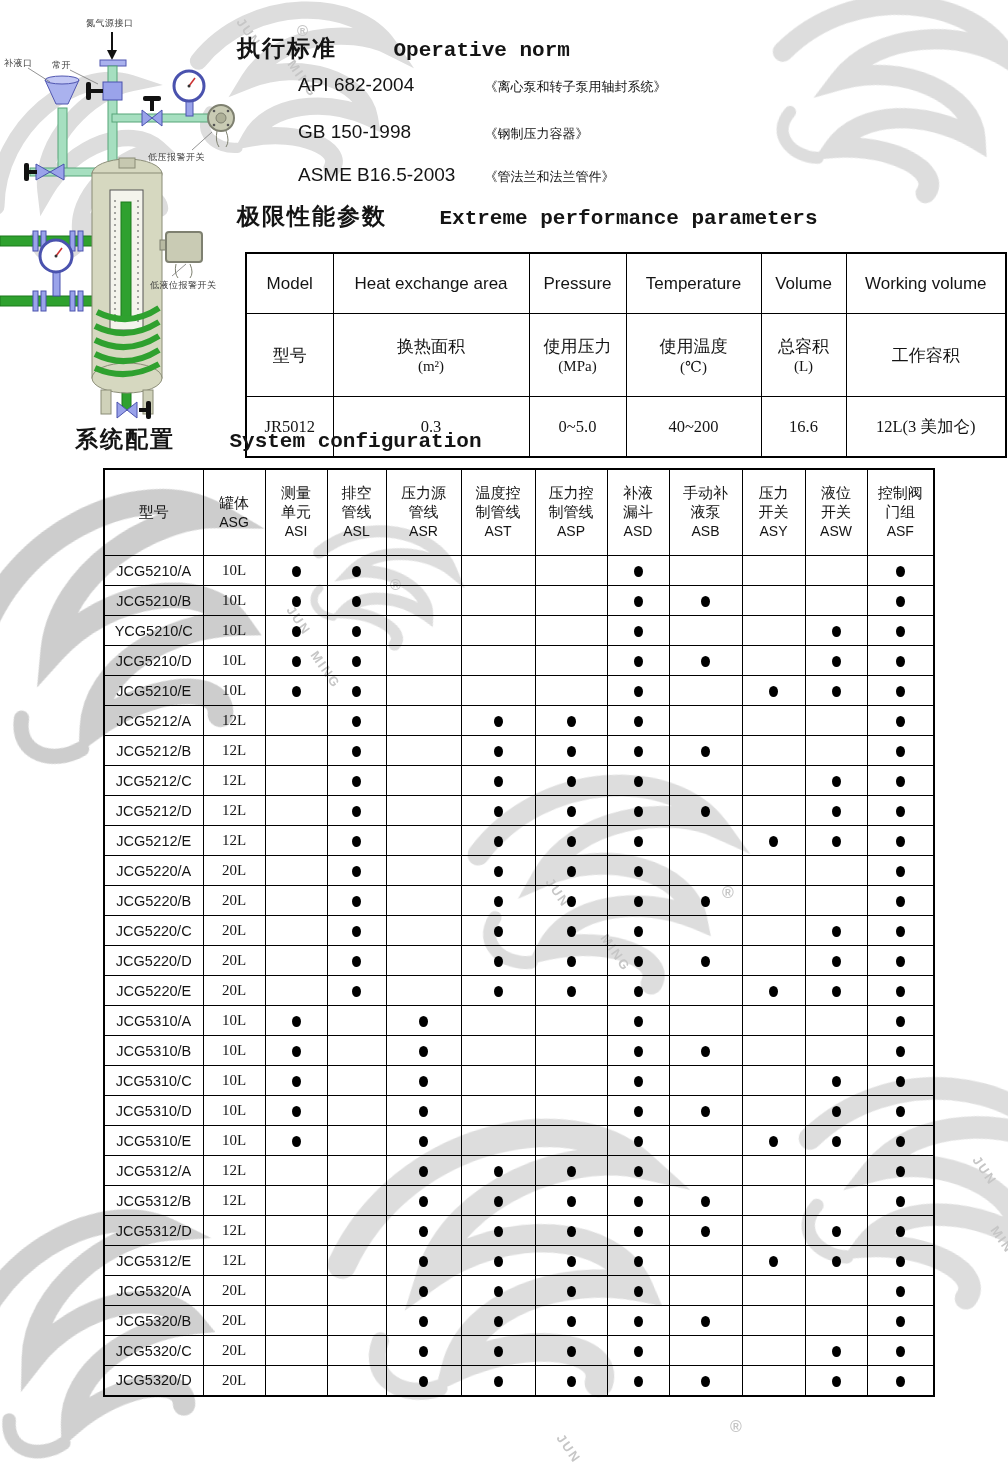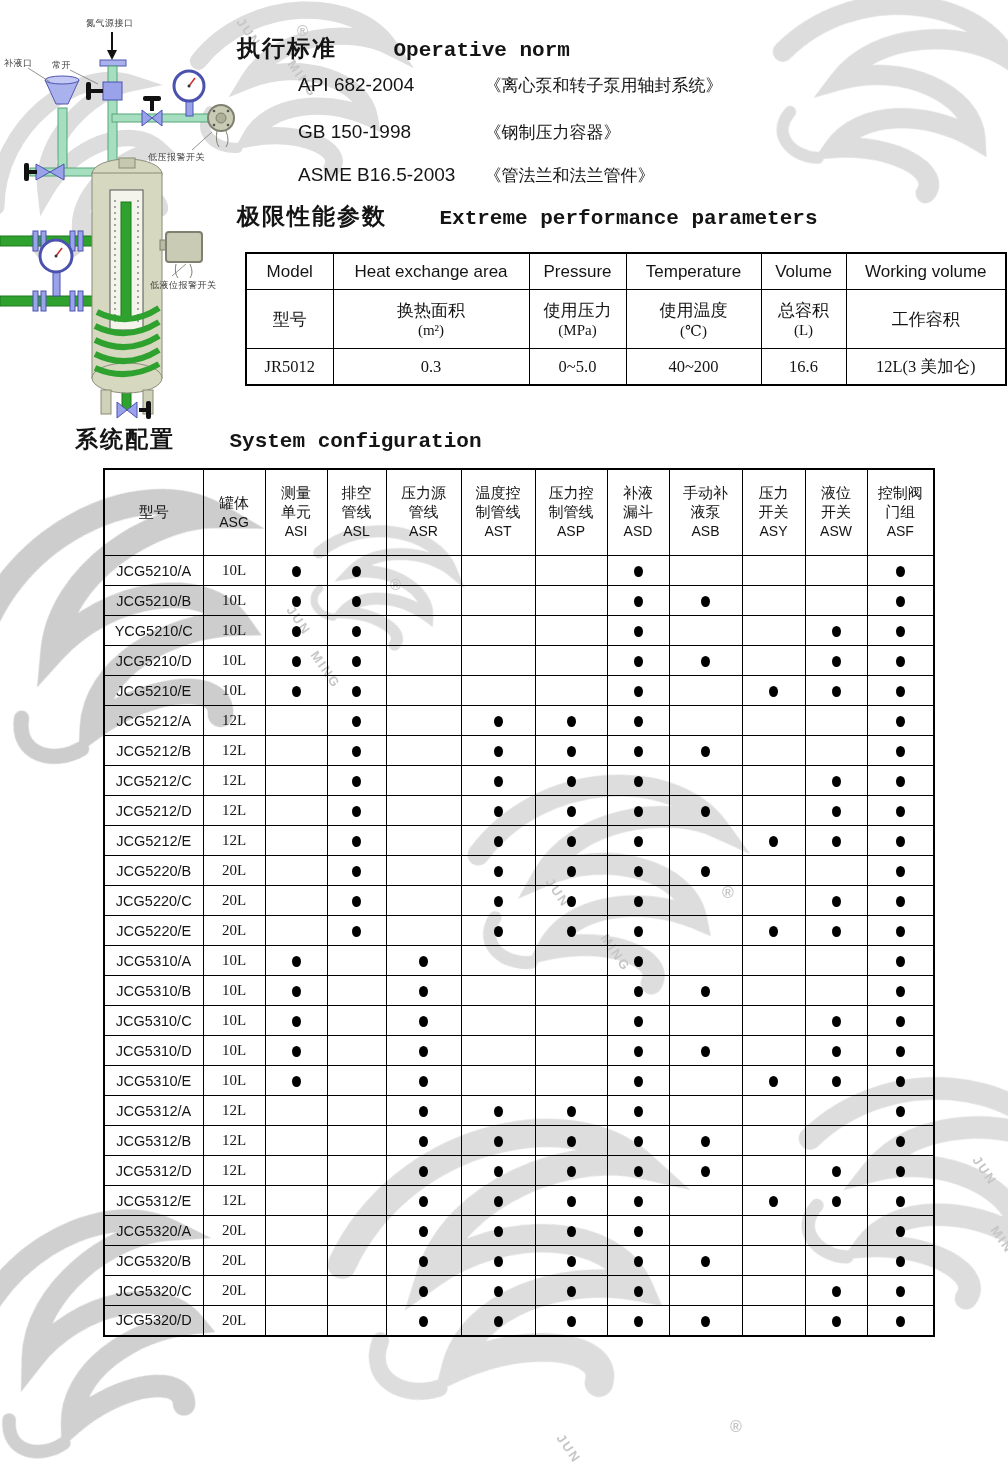--- a/index.html
+++ b/index.html
@@ -10,25 +10,25 @@
   
   .wm-layer{position:absolute;left:0;top:0;width:1008px;height:1479px;pointer-events:none;}
   .wm-letter{font-family:"Liberation Sans",sans-serif;font-weight:bold;fill:#c6c6c6;letter-spacing:2px;}
   
   .sec-head{position:absolute;white-space:nowrap;}
   .sec-head .cn{font-family:"Liberation Serif","DejaVu Serif",serif;font-weight:bold;font-size:23px;letter-spacing:2px;}
   .sec-head .en{font-family:Liberation Mono, monospace;font-weight:bold;font-size:21px;}
   
   .std-row{position:absolute;left:61px;white-space:nowrap;}
   .std-row .code{display:inline-block;width:182px;font-size:19px;font-family:"Liberation Sans",sans-serif;}
-  .std-row .book{font-size:17px;font-family:"Liberation Serif","DejaVu Serif",serif;}
+  .std-row .book{font-size:13px;font-family:"Liberation Serif","DejaVu Serif",serif;}
   
   table{border-collapse:collapse;table-layout:fixed;}
   .perf-table{position:absolute;left:245px;top:252px;width:760px;border:2.5px solid #000;}
-  .perf-table th,.perf-table td{border:1.6px solid #000;text-align:center;vertical-align:middle;padding:0;}
+  .perf-table th,.perf-table td{border:1.6px solid #000;text-align:center;vertical-align:middle;padding:12px;}
   .perf-table .en th{height:35px;font-weight:normal;font-size:17px;font-family:"Liberation Sans",sans-serif;}
   .perf-table .cnrow th{height:58px;font-weight:normal;font-size:17px;font-family:"Liberation Serif","DejaVu Serif",serif;}
   .perf-table .cnrow .unit{font-size:15px;}
   .perf-table .datarow td{height:35px;font-size:16.5px;font-family:"Liberation Serif","DejaVu Serif",serif;}
   
   .config-table{position:absolute;left:103px;top:468px;width:830px;border:2.5px solid #000;}
   .config-table th,.config-table td{border:1.6px solid #000;text-align:center;vertical-align:middle;padding:0;}
   .config-table thead th{height:85px;font-weight:normal;}
   .config-table .cnl{font-size:15px;line-height:19px;font-family:"Liberation Serif","DejaVu Serif",serif;}
   .config-table .code{font-size:14px;line-height:19px;font-family:"Liberation Sans",sans-serif;}
@@ -494,20 +494,34 @@
           <td></td>
           <td><span class="dot"></span></td>
           <td><span class="dot"></span></td>
           <td><span class="dot"></span></td>
           <td></td>
           <td><span class="dot"></span></td>
           <td><span class="dot"></span></td>
           <td><span class="dot"></span></td>
         </tr>
         <tr>
+          <td class="model">JCG5220/A</td>
+          <td class="tank">20L</td>
+          <td></td>
+          <td><span class="dot"></span></td>
+          <td></td>
+          <td><span class="dot"></span></td>
+          <td><span class="dot"></span></td>
+          <td><span class="dot"></span></td>
+          <td></td>
+          <td></td>
+          <td></td>
+          <td><span class="dot"></span></td>
+        </tr>
+        <tr>
           <td class="model">JCG5220/B</td>
           <td class="tank">20L</td>
           <td></td>
           <td><span class="dot"></span></td>
           <td></td>
           <td><span class="dot"></span></td>
           <td><span class="dot"></span></td>
           <td><span class="dot"></span></td>
           <td><span class="dot"></span></td>
           <td></td>
@@ -517,20 +531,34 @@
         <tr>
           <td class="model">JCG5220/C</td>
           <td class="tank">20L</td>
           <td></td>
           <td><span class="dot"></span></td>
           <td></td>
           <td><span class="dot"></span></td>
           <td><span class="dot"></span></td>
           <td><span class="dot"></span></td>
           <td></td>
+          <td></td>
+          <td><span class="dot"></span></td>
+          <td><span class="dot"></span></td>
+        </tr>
+        <tr>
+          <td class="model">JCG5220/D</td>
+          <td class="tank">20L</td>
+          <td></td>
+          <td><span class="dot"></span></td>
+          <td></td>
+          <td><span class="dot"></span></td>
+          <td><span class="dot"></span></td>
+          <td><span class="dot"></span></td>
+          <td><span class="dot"></span></td>
           <td></td>
           <td><span class="dot"></span></td>
           <td><span class="dot"></span></td>
         </tr>
         <tr>
           <td class="model">JCG5220/E</td>
           <td class="tank">20L</td>
           <td></td>
           <td><span class="dot"></span></td>
           <td></td>

